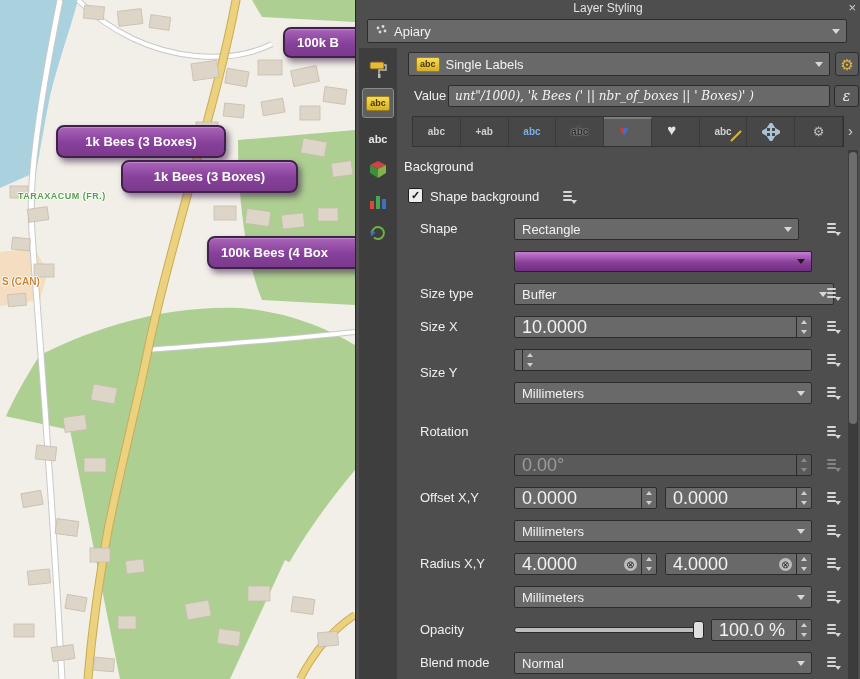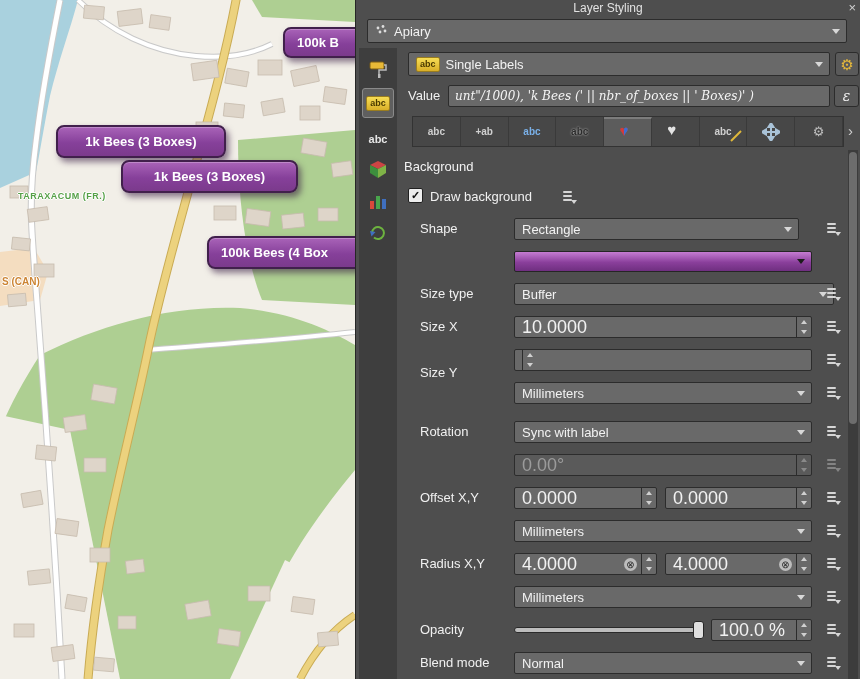--- a/index.html
+++ b/index.html
@@ -223,21 +223,21 @@
 
     <div class="dropdown" style="top:52px;left:52px;width:422px;height:24px">
       <span class="lab-badge" style="margin-right:6px">abc</span>
       <span class="dd-text">Single Labels</span>
       <span class="caret"></span>
     </div>
     <div class="iconbtn" style="top:52px;left:479px">
       <span class="gear-g">⚙</span>
     </div>
 
-    <span class="form-label" style="left:52px;top:88px">Value</span>
+    <span class="form-label" style="left:58px;top:88px">Value</span>
     <div class="lineedit" style="top:85px;left:92px;width:382px">
       <span class="expr">unt"/1000), 'k Bees (' || nbr_of_boxes || ' Boxes)' )</span>
     </div>
     <div class="iconbtn" style="top:85px;left:478px;width:25px;height:22px">
       <span class="eps">ε</span>
     </div>
 
     <div class="tabbar">
       <div class="tab">
           <span class="tab-abc">abc</span>
@@ -284,21 +284,21 @@
           <span style="color:#bdbdbd;font-size:13px">⚙</span>
         </div>
     </div>
     <span class="tab-chevron">›</span>
 
     <span class="section-heading" style="top:159px">Background</span>
 
     <div class="cb" style="top:188px">
       <span>✓</span>
     </div>
-    <span class="cb-label" style="top:189px">Draw background</span>
+    <span class="cb-label" style="top:189px">Shape background</span>
     <span class="ddbtn" style="left:206px;top:189px">
       <svg width="15" height="16" viewBox="0 0 15 16">
           <rect x="1" y="2" width="9" height="2" rx="1" fill="#d6d6d6"></rect>
           <rect x="1" y="6" width="9" height="2" rx="1" fill="#d6d6d6"></rect>
           <rect x="1" y="10" width="9" height="2" rx="1" fill="#d6d6d6"></rect>
           <polygon points="9,11 15,11 12,15" fill="#d6d6d6"></polygon>
         </svg>
     </span>
 
     <span class="form-label" style="top:221px">Shape</span>
@@ -381,24 +381,20 @@
     <span class="ddbtn" style="top:385px">
       <svg width="15" height="16" viewBox="0 0 15 16">
           <rect x="1" y="2" width="9" height="2" rx="1" fill="#d6d6d6"></rect>
           <rect x="1" y="6" width="9" height="2" rx="1" fill="#d6d6d6"></rect>
           <rect x="1" y="10" width="9" height="2" rx="1" fill="#d6d6d6"></rect>
           <polygon points="9,11 15,11 12,15" fill="#d6d6d6"></polygon>
         </svg>
     </span>
 
     <span class="form-label" style="top:424px">Rotation</span>
-    <div class="dropdown" style="top:421px;left:158px;width:298px">
-      <span class="dd-text">Sync with label</span>
-      <span class="caret"></span>
-    </div>
     <span class="ddbtn" style="top:424px">
       <svg width="15" height="16" viewBox="0 0 15 16">
           <rect x="1" y="2" width="9" height="2" rx="1" fill="#d6d6d6"></rect>
           <rect x="1" y="6" width="9" height="2" rx="1" fill="#d6d6d6"></rect>
           <rect x="1" y="10" width="9" height="2" rx="1" fill="#d6d6d6"></rect>
           <polygon points="9,11 15,11 12,15" fill="#d6d6d6"></polygon>
         </svg>
     </span>
 
     <div class="spin disabled" style="top:454px;left:158px;width:298px">

